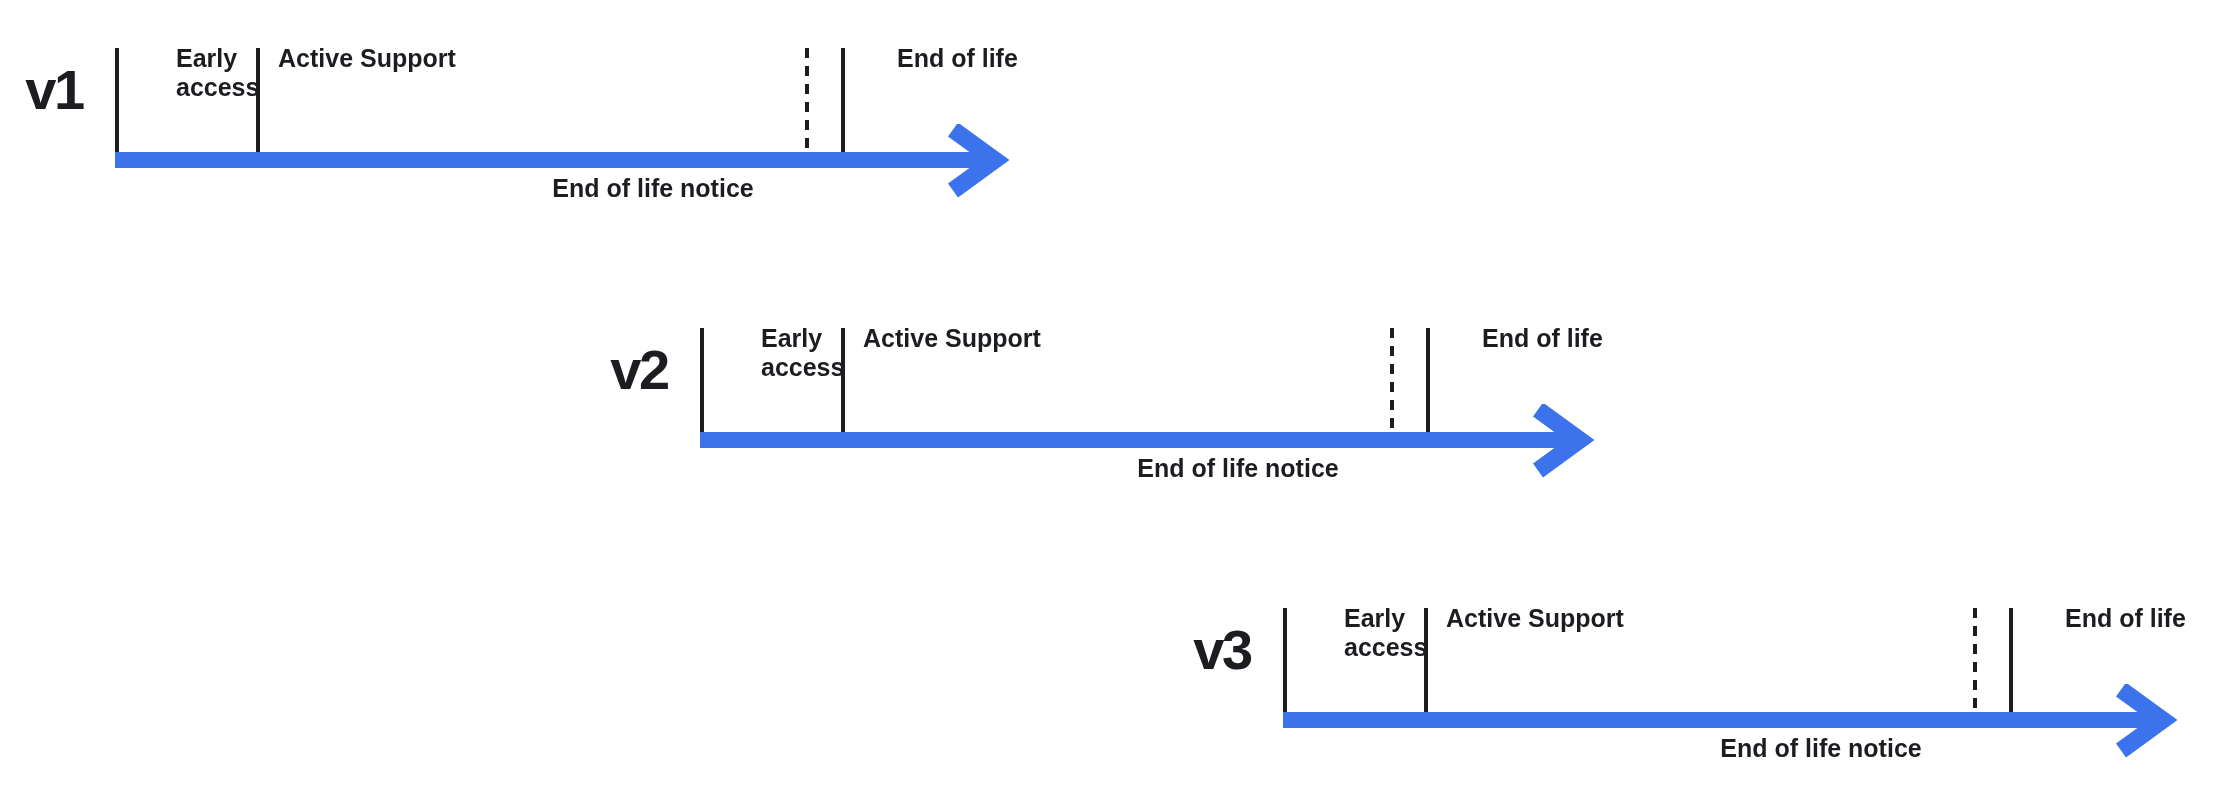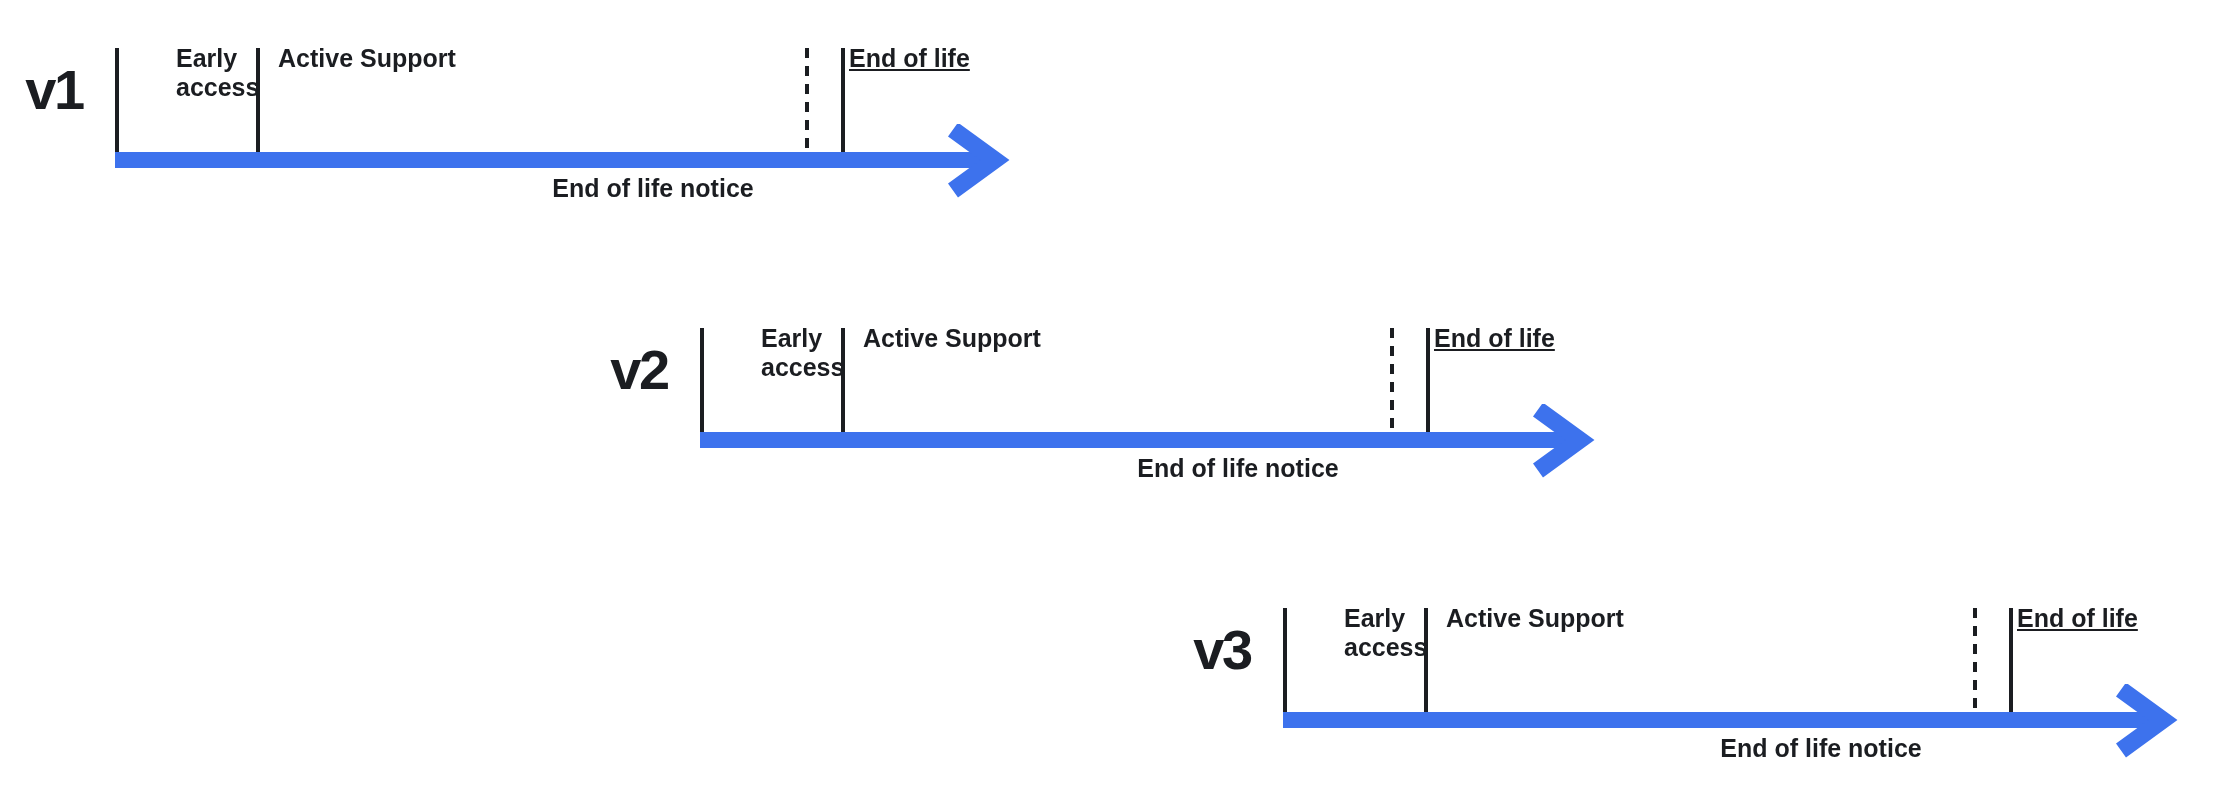--- a/index.html
+++ b/index.html
@@ -50,21 +50,21 @@
     font-weight: 700;
     white-space: nowrap;
   }
   .plabel.early {
     left: 19px;
     width: 104px;
     white-space: normal;
     margin-left: 40px;
   }
   .plabel.active { left: 161px; }
-  .plabel.eol    { left: 732px; text-decoration: underline; }
+  .plabel.eol    { left: 780px; }
 
   .tick {
     position: absolute;
     top: 0;
     width: 4px;
     height: 104px;
     background: var(--ink);
   }
   .tick.t1 { left: -2px; }
   .tick.t2 { left: 139px; }

